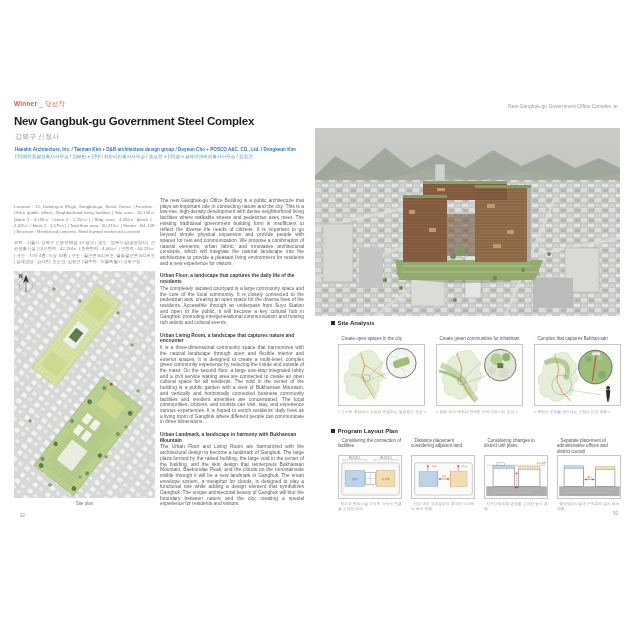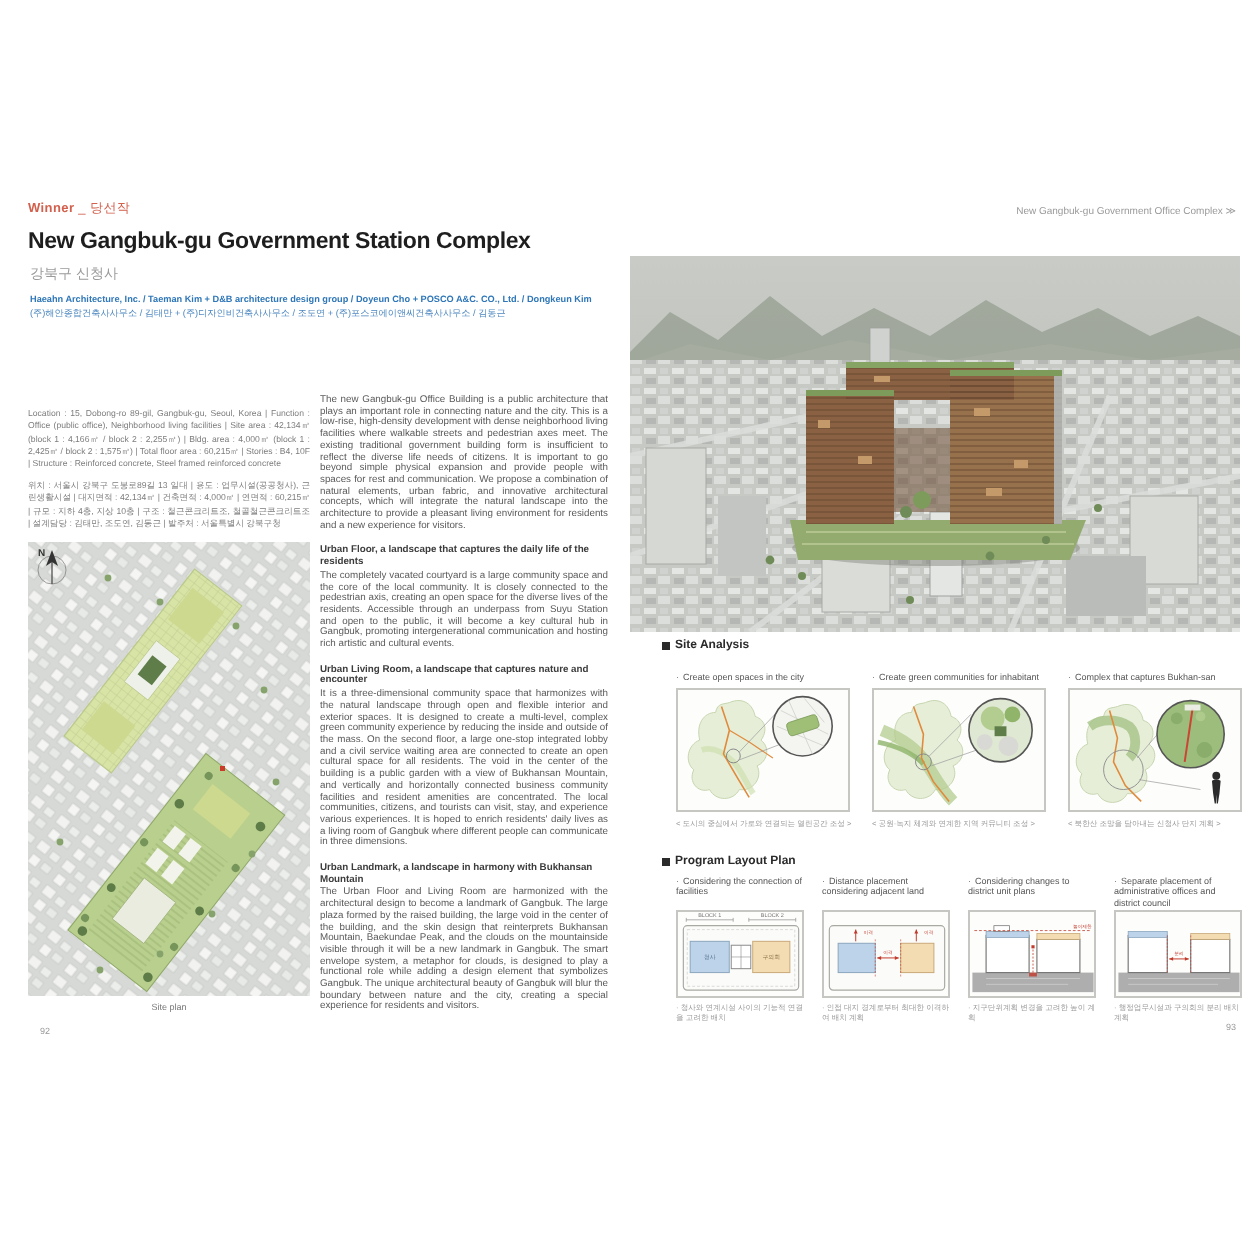--- a/index.html
+++ b/index.html
@@ -54,21 +54,21 @@
   svg{display:block;}
 </style>
 </head>
 <body>
 
 <div id="stage">
 
   <div class="abs winner"><b>Winner</b><span> _ 당선작</span></div>
   <div class="abs running">New Gangbuk-gu Government Office Complex  ≫</div>
 
-  <div class="abs title">New Gangbuk-gu Government Station Complex</div>
+  <div class="abs title">New Gangbuk-gu Government Steel Complex</div>
   <div class="abs subtitle">강북구 신청사</div>
   <div class="abs cred1">Haeahn Architecture, Inc. / Taeman Kim + D&amp;B architecture design group / Doyeun Cho + POSCO A&amp;C. CO., Ltd. / Dongkeun Kim</div>
   <div class="abs cred2">(주)해안종합건축사사무소 / 김태만 + (주)디자인비건축사사무소 / 조도연 + (주)포스코에이앤씨건축사사무소 / 김동근</div>
 
   <div class="abs pdata en">Location : 15, Dobong-ro 89-gil, Gangbuk-gu, Seoul, Korea | Function : Office (public office), Neighborhood living facilities | Site area : 42,134㎡ (block 1 : 4,166㎡ / block 2 : 2,255㎡) | Bldg. area : 4,000㎡ (block 1 : 2,425㎡ / block 2 : 1,575㎡) | Total floor area : 60,215㎡ | Stories : B4, 10F | Structure : Reinforced concrete, Steel framed reinforced concrete</div>
   <div class="abs pdata kr">위치 : 서울시 강북구 도봉로89길 13 일대 | 용도 : 업무시설(공공청사), 근린생활시설 | 대지면적 : 42,134㎡ | 건축면적 : 4,000㎡ | 연면적 : 60,215㎡ | 규모 : 지하 4층, 지상 10층 | 구조 : 철근콘크리트조, 철골철근콘크리트조 | 설계담당 : 김태만, 조도연, 김동근 | 발주처 : 서울특별시 강북구청</div>
 
   <div class="abs siteplan">
     <svg viewBox="0 0 141 227" width="141" height="227">
       <defs>

